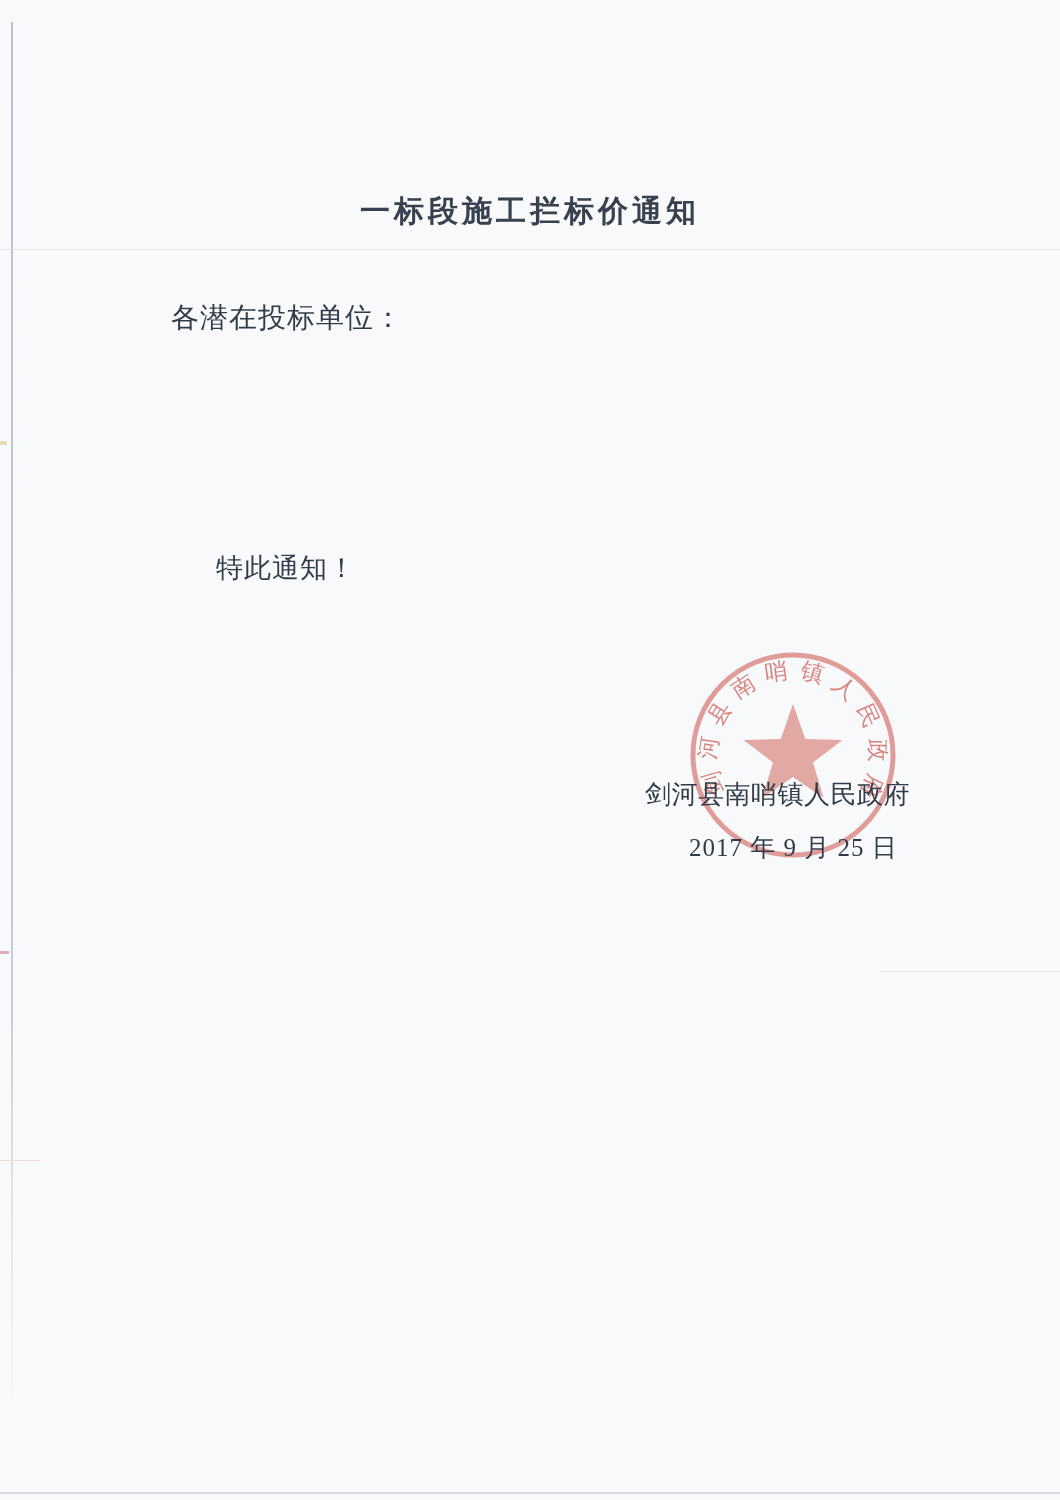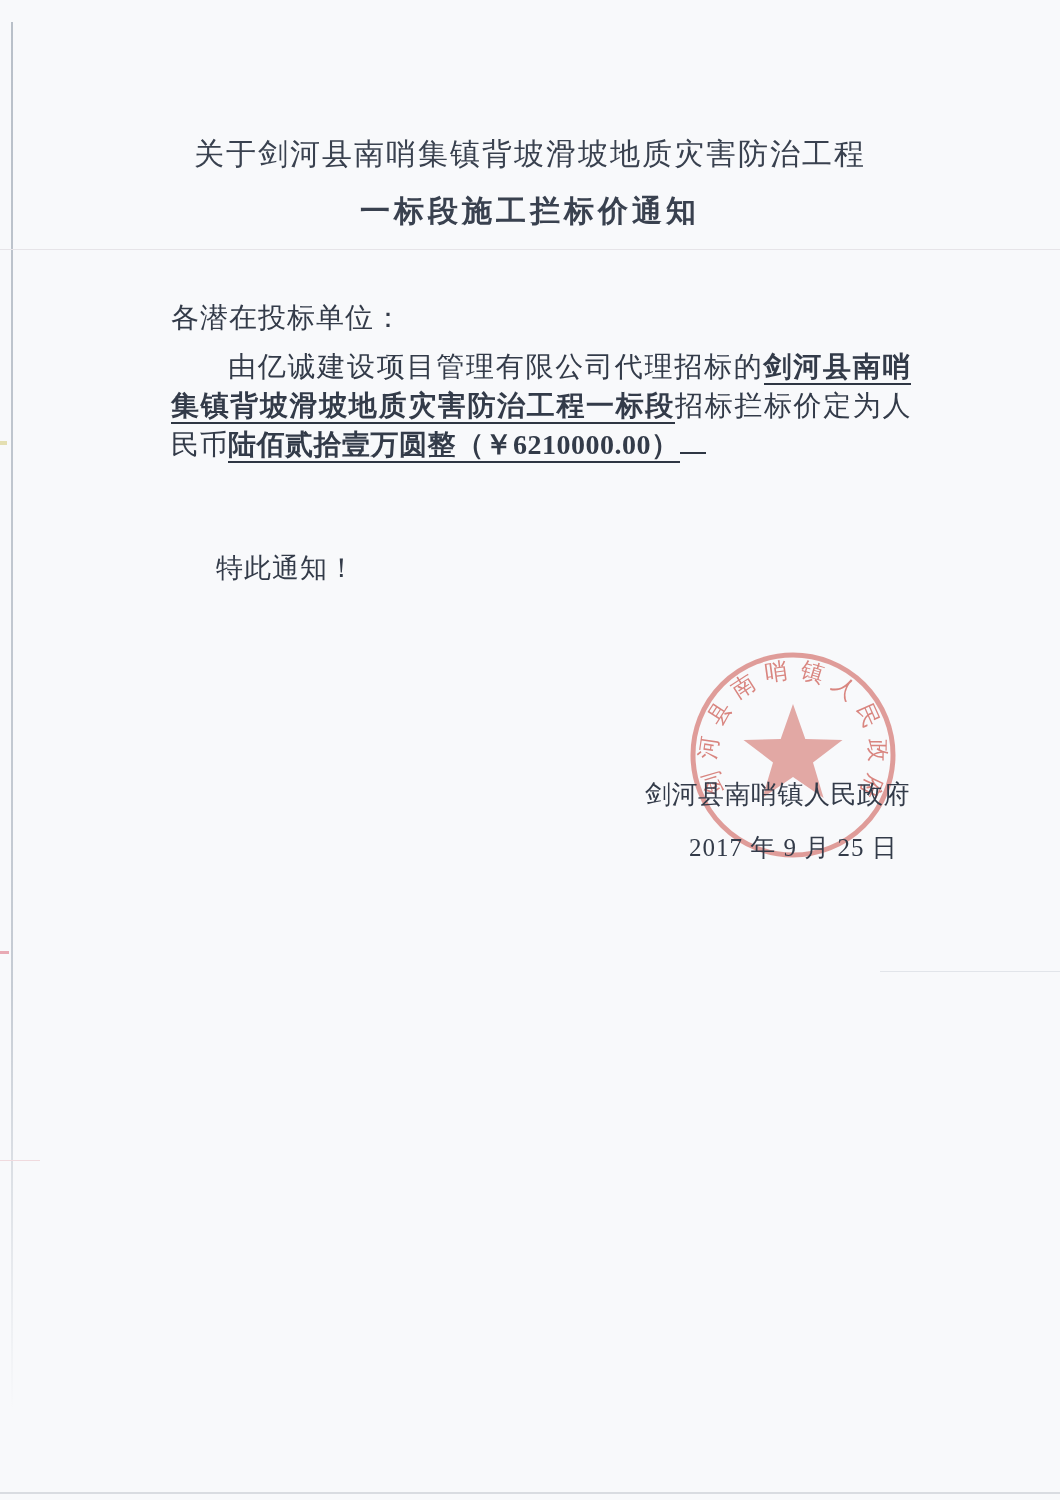--- a/index.html
+++ b/index.html
@@ -83,26 +83,24 @@
 <div class="page">
 
   <div class="edge-left"></div>
   <div class="edge-bottom"></div>
   <div class="scanline l1"></div>
   <div class="scanline l2"></div>
   <div class="scanline l3"></div>
   <div class="fleck pink"></div>
   <div class="fleck yellow"></div>
 
-  <div class="title line1">关于剑河县南哨集镇背坡滑坡地质灾害防治工程</div>
   <div class="title line2">一标段施工拦标价通知</div>
 
   <div class="salutation">各潜在投标单位：</div>
 
-  <p class="body-par"><span>由亿诚建设项目管理有限公司代理招标的</span><span class="bu">剑河县南哨集镇背坡滑坡地质灾害防治工程一标段</span><span>招标拦标价定为人民币</span><span class="bu">陆佰贰拾壹万圆整（￥6210000.00）</span><span class="underline-tail"></span></p>
 
   <div class="closing">特此通知！</div>
 
   <svg class="seal" viewBox="0 0 214 214">
     <defs>
       <path id="sealArc" d="M 39.3,144.5 A 77,77 0 1 1 172.7,144.5" fill="none"></path>
     </defs>
     <circle cx="106" cy="106" r="100" fill="none" stroke-width="5" opacity="0.62" stroke="#c94b42"></circle>
     <polygon points="106,55 118.3,90 155.5,90.9 126,113.5 136.6,149.1 106,128 75.4,149.1 86,113.5 56.5,90.9 93.7,90" opacity="0.55" fill="#c94b42"></polygon>
     <text font-size="23" letter-spacing="10" opacity="0.78" font-family="Liberation Serif, DejaVu Serif, serif" fill="#c94b42">

